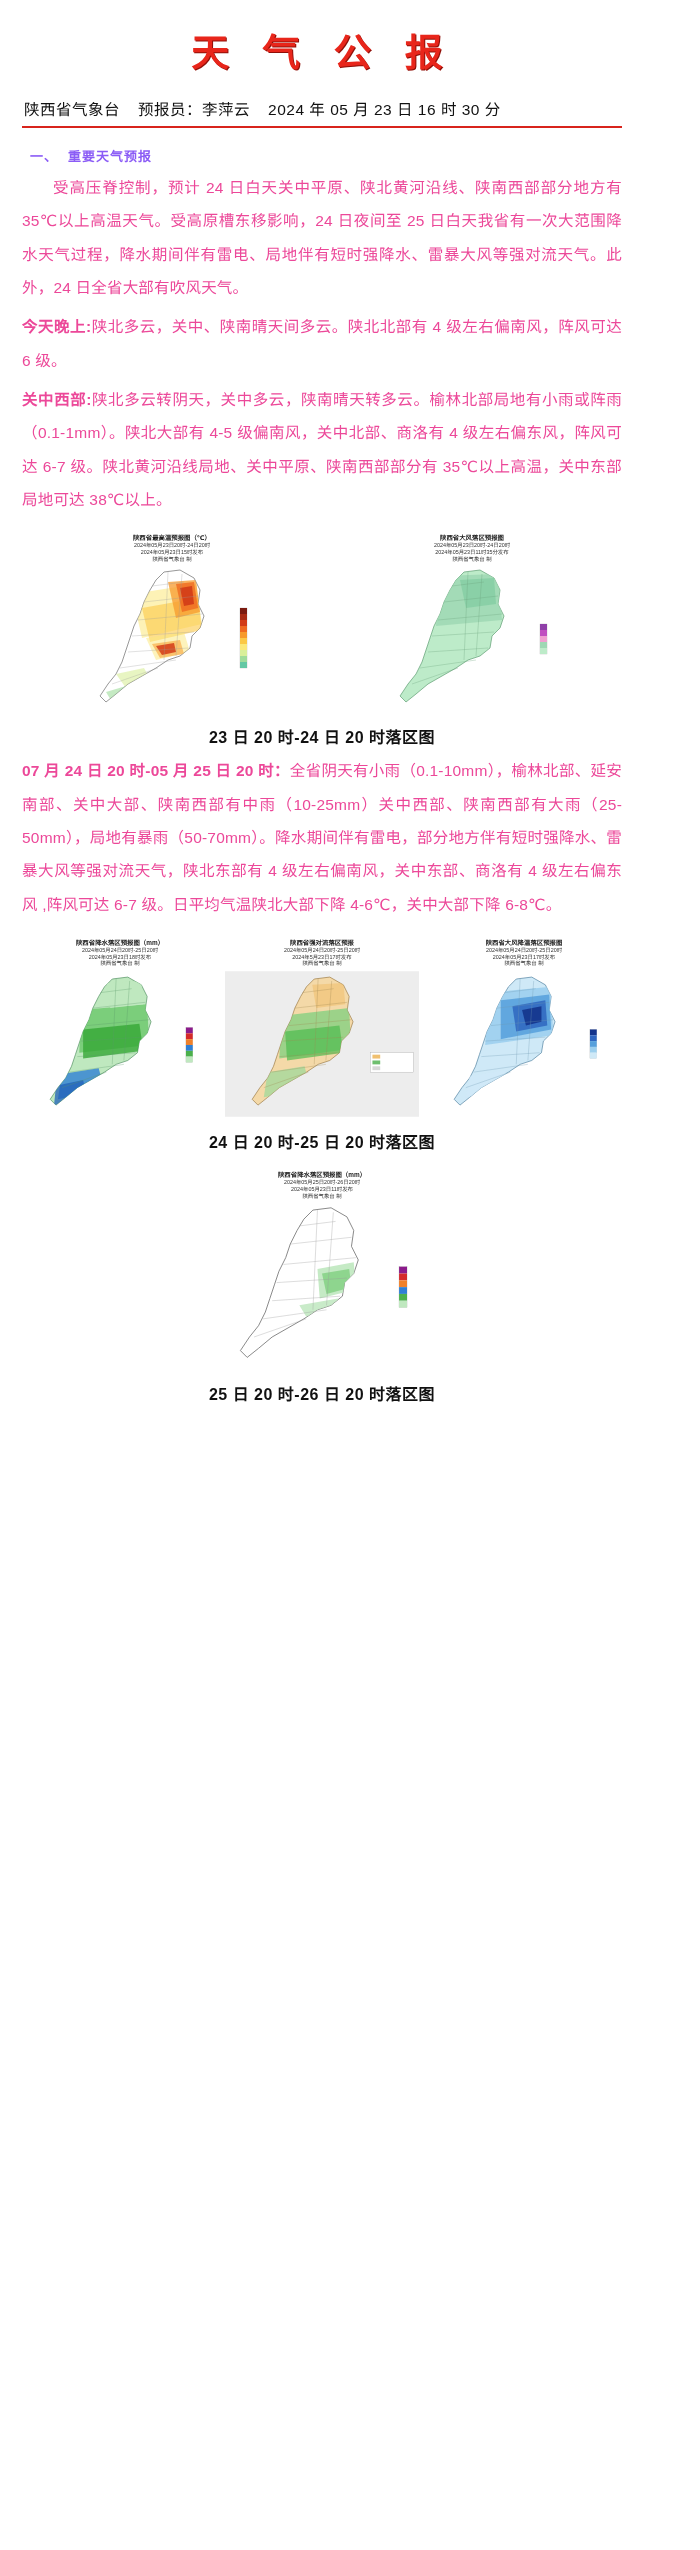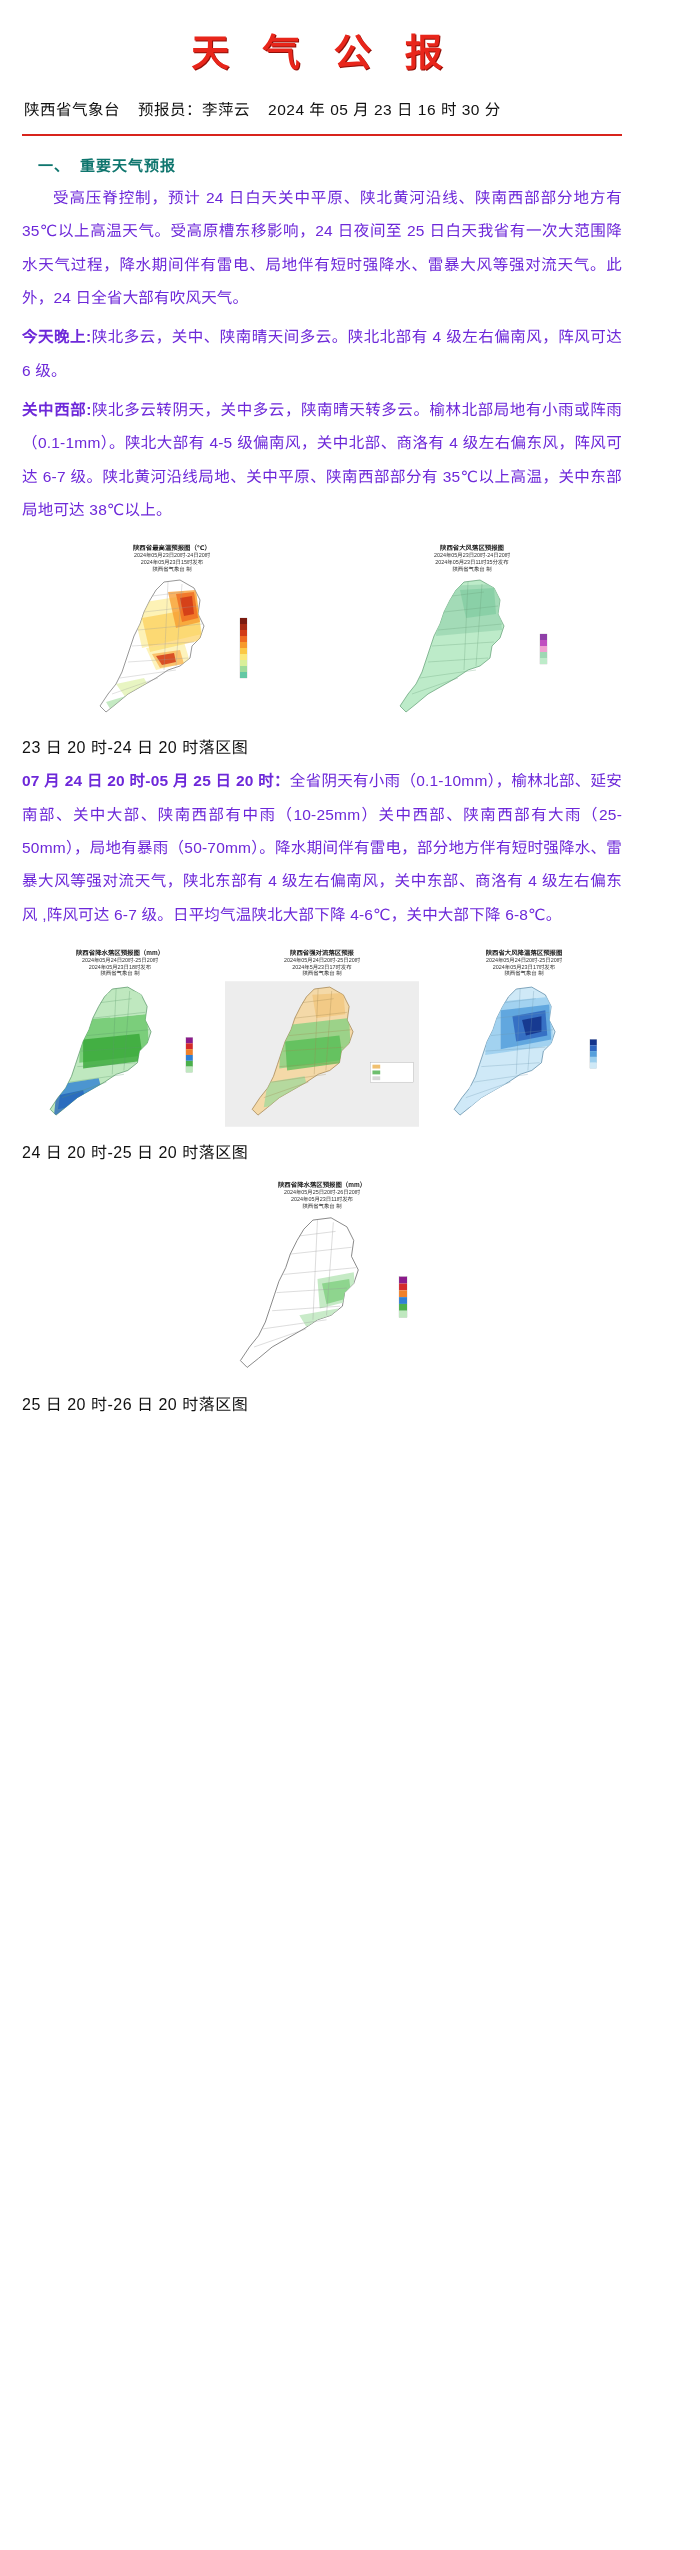--- a/index.html
+++ b/index.html
@@ -29,45 +29,45 @@
     font-size: 38px;
     font-weight: 700;
     letter-spacing: 10px;
     padding: 22px 0 14px 0;
     text-shadow: 1px 1px 0 #8f0f08;
     font-family: "DejaVu Sans", "Liberation Sans", sans-serif;
   }
   .issuer-line {
     font-size: 15.5px;
     color: #111;
-    padding: 6px 2px 15px 2px;
+    padding: 6px 2px 7px 2px;
     border-bottom: 2px solid #d8241c;
     letter-spacing: 0.5px;
     white-space: nowrap;
   }
   .issuer-line .sp { display: inline-block; width: 18px; }
 
   
   .section-heading {
-    font-size: 15px;
+    font-size: 13px;
     font-weight: 700;
-    margin: 18px 0 4px 16px;
+    margin: 18px 0 4px 8px;
     letter-spacing: 1px;
-    color: #0f766e;
+    color: #8b5cf6;
   }
   .section-heading .num-sep { display: inline-block; width: 10px; }
 
   p.body-text {
     font-size: 15.5px;
     line-height: 2.15;
     margin: 6px 0 4px 0;
     text-align: justify;
     text-justify: inter-ideograph;
     letter-spacing: 0.2px;
-    color: #6d28d9;
+    color: #ec4899;
   }
   p.indent { text-indent: 2em; }
   .lead { font-weight: 700; }
 
   
   .figure-group {
     margin: 14px 0 6px 0;
   }
   .map-row {
     display: flex;
@@ -106,23 +106,23 @@
 
   .map-canvas {
     position: relative;
     width: 100%;
     height: 150px;
     margin-top: 2px;
   }
   .map-canvas svg { display: block; width: 100%; height: 100%; }
 
   .figure-label {
-    text-align: left;
+    text-align: center;
     font-size: 16px;
-    font-weight: 400;
+    font-weight: 700;
     margin: 8px 0 4px 0;
     letter-spacing: 0.5px;
     color: #111;
   }
 </style>
 </head>
 <body>
 
 <div class="page">
 

